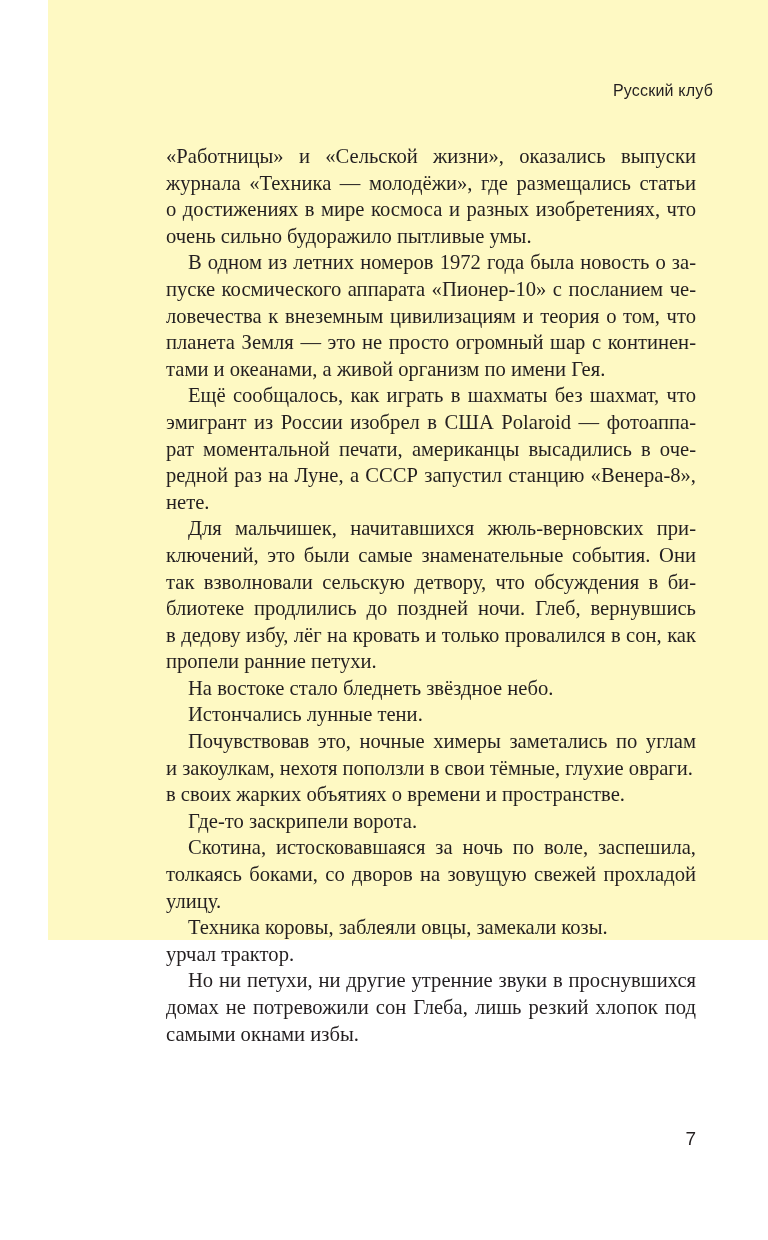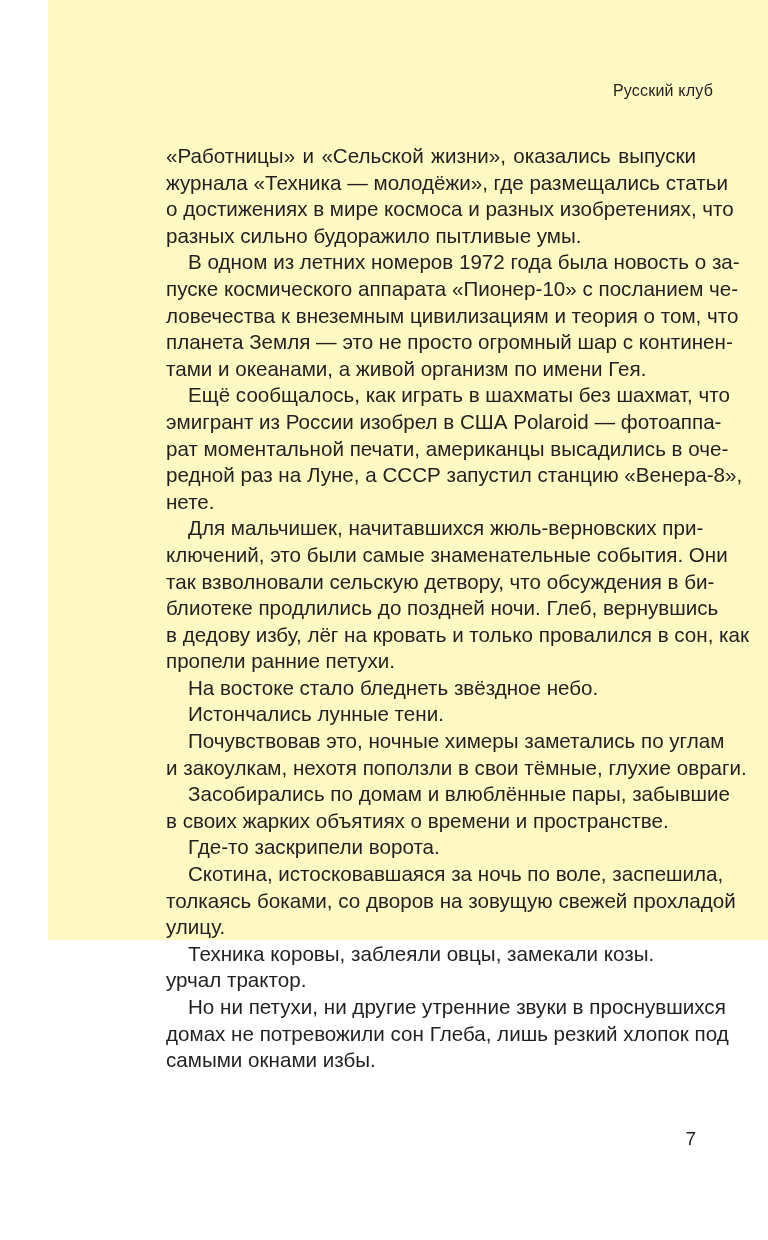--- a/index.html
+++ b/index.html
@@ -5,21 +5,21 @@
   html, body { margin: 0; padding: 0; background: #ffffff; }
   body { width: 768px; height: 1240px; position: relative; overflow: hidden; }
   .page { position: absolute; left: 0; top: 0; width: 768px; height: 940px; background: #fef9c3; margin-left: 48px; }
   .running-head {
     position: absolute; top: 82px; right: 103px;
     font-family: "Liberation Sans", "DejaVu Sans", sans-serif;
     font-size: 16px; color: #231f20; letter-spacing: 0.2px;
   }
   .text-block {
     position: absolute; left: 118px; top: 143px; width: 530px;
-    font-family: Liberation Sans, sans-serif;
+    font-family: Liberation Serif, serif;
     font-size: 20.6px; color: #231f20;
   }
   .line {
     height: 26.6px; line-height: 26.6px; white-space: nowrap;
     text-align: justify; text-align-last: justify; overflow: visible;
   }
   .line.last { text-align-last: left; }
   .line.indent { padding-left: 22px; }
   .folio {
     position: absolute; top: 1128px; right: 120px;
@@ -30,21 +30,21 @@
 </head>
 <body>
 
 <div class="page">
   <div class="running-head">Русский клуб</div>
   <div class="text-block" id="text-block">
       <div>
         <div class="line">«Работницы» и «Сельской жизни», оказались выпуски</div>
         <div class="line">журнала «Техника — молодёжи», где размещались статьи</div>
         <div class="line">о достижениях в мире космоса и разных изобретениях, что</div>
-        <div class="line last">разных сильно будоражило пытливые умы.</div>
+        <div class="line last">очень сильно будоражило пытливые умы.</div>
       </div>
       <div>
         <div class="line indent">В одном из летних номеров 1972 года была новость о за-</div>
         <div class="line">пуске космического аппарата «Пионер-10» с посланием че-</div>
         <div class="line">ловечества к внеземным цивилизациям и теория о том, что</div>
         <div class="line">планета Земля — это не просто огромный шар с континен-</div>
         <div class="line last">тами и океанами, а живой организм по имени Гея.</div>
       </div>
       <div>
         <div class="line indent">Ещё сообщалось, как играть в шахматы без шахмат, что</div>
@@ -65,21 +65,20 @@
         <div class="line indent last">На востоке стало бледнеть звёздное небо.</div>
       </div>
       <div>
         <div class="line indent last">Истончались лунные тени.</div>
       </div>
       <div>
         <div class="line indent">Почувствовав это, ночные химеры заметались по углам</div>
         <div class="line last">и закоулкам, нехотя поползли в свои тёмные, глухие овраги.</div>
       </div>
       <div>
-        <div class="line indent">Засобирались по домам и влюблённые пары, забывшие</div>
         <div class="line last">в своих жарких объятиях о времени и пространстве.</div>
       </div>
       <div>
         <div class="line indent last">Где-то заскрипели ворота.</div>
       </div>
       <div>
         <div class="line indent">Скотина, истосковавшаяся за ночь по воле, заспешила,</div>
         <div class="line">толкаясь боками, со дворов на зовущую свежей прохладой</div>
         <div class="line last">улицу.</div>
       </div>

